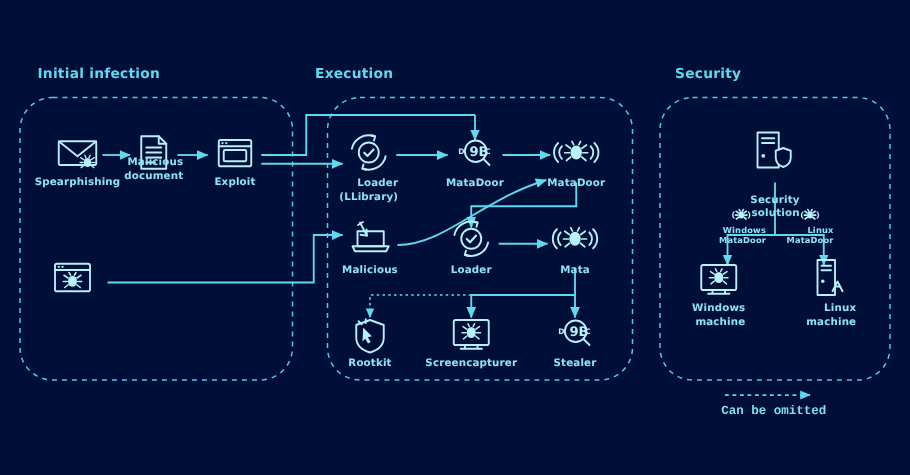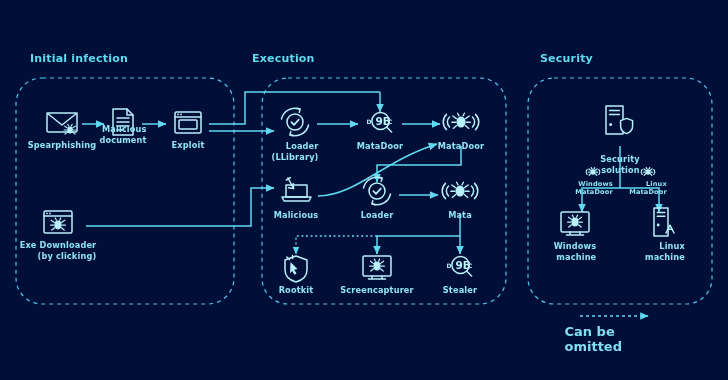--- a/index.html
+++ b/index.html
@@ -15,22 +15,23 @@
     font-size:8.2px;font-weight:700;line-height:10.5px;
     letter-spacing:.15px;white-space:pre-line;
     transform:translateX(-50%);
   }
   .lbl.small{font-size:6.6px;line-height:8.2px;}
   .sect{
     position:absolute;color:#5fd9ef;font-size:11px;font-weight:700;
     letter-spacing:.2px;
   }
   .omit{
-    position:absolute;color:#7fdff0;font-size:13px;font-weight:700;
+    position:absolute;color:#7fdff0;font-size:10px;font-weight:700;
     transform:translateX(-50%);
+    font-family:Liberation Mono, monospace;
   }
 </style>
 </head>
 <body>
 
 <div id="stage">
 
   <svg viewBox="0 0 728 380">
     <defs>
       <marker id="ah" markerWidth="7" markerHeight="7" refX="5.6" refY="3" orient="auto">
@@ -245,22 +246,20 @@
   </svg>
 
   <div class="sect" style="left:30px;top:52px">Initial infection</div>
   <div class="sect" style="left:252px;top:52px">Execution</div>
   <div class="sect" style="left:540px;top:52px">Security</div>
 
   <div class="lbl" style="left:62px;top:140px">Spearphishing</div>
   <div class="lbl" style="left:123px;top:124px">Malicious
 document</div>
   <div class="lbl" style="left:188px;top:140px">Exploit</div>
-  <div class="lbl" style="left:58px;top:240px">Exe Downloader
-(by clicking)</div>
 
   <div class="lbl" style="left:295px;top:141px">Loader
 (LLibrary)</div>
   <div class="lbl" style="left:380px;top:141px">MataDoor</div>
   <div class="lbl" style="left:461px;top:141px">MataDoor</div>
   <div class="lbl" style="left:296px;top:210px">Malicious</div>
   <div class="lbl" style="left:377px;top:210px">Loader</div>
   <div class="lbl" style="left:460px;top:210px">Mata</div>
   <div class="lbl" style="left:296px;top:285px">Rootkit</div>
   <div class="lbl" style="left:377px;top:285px">Screencapturer</div>

